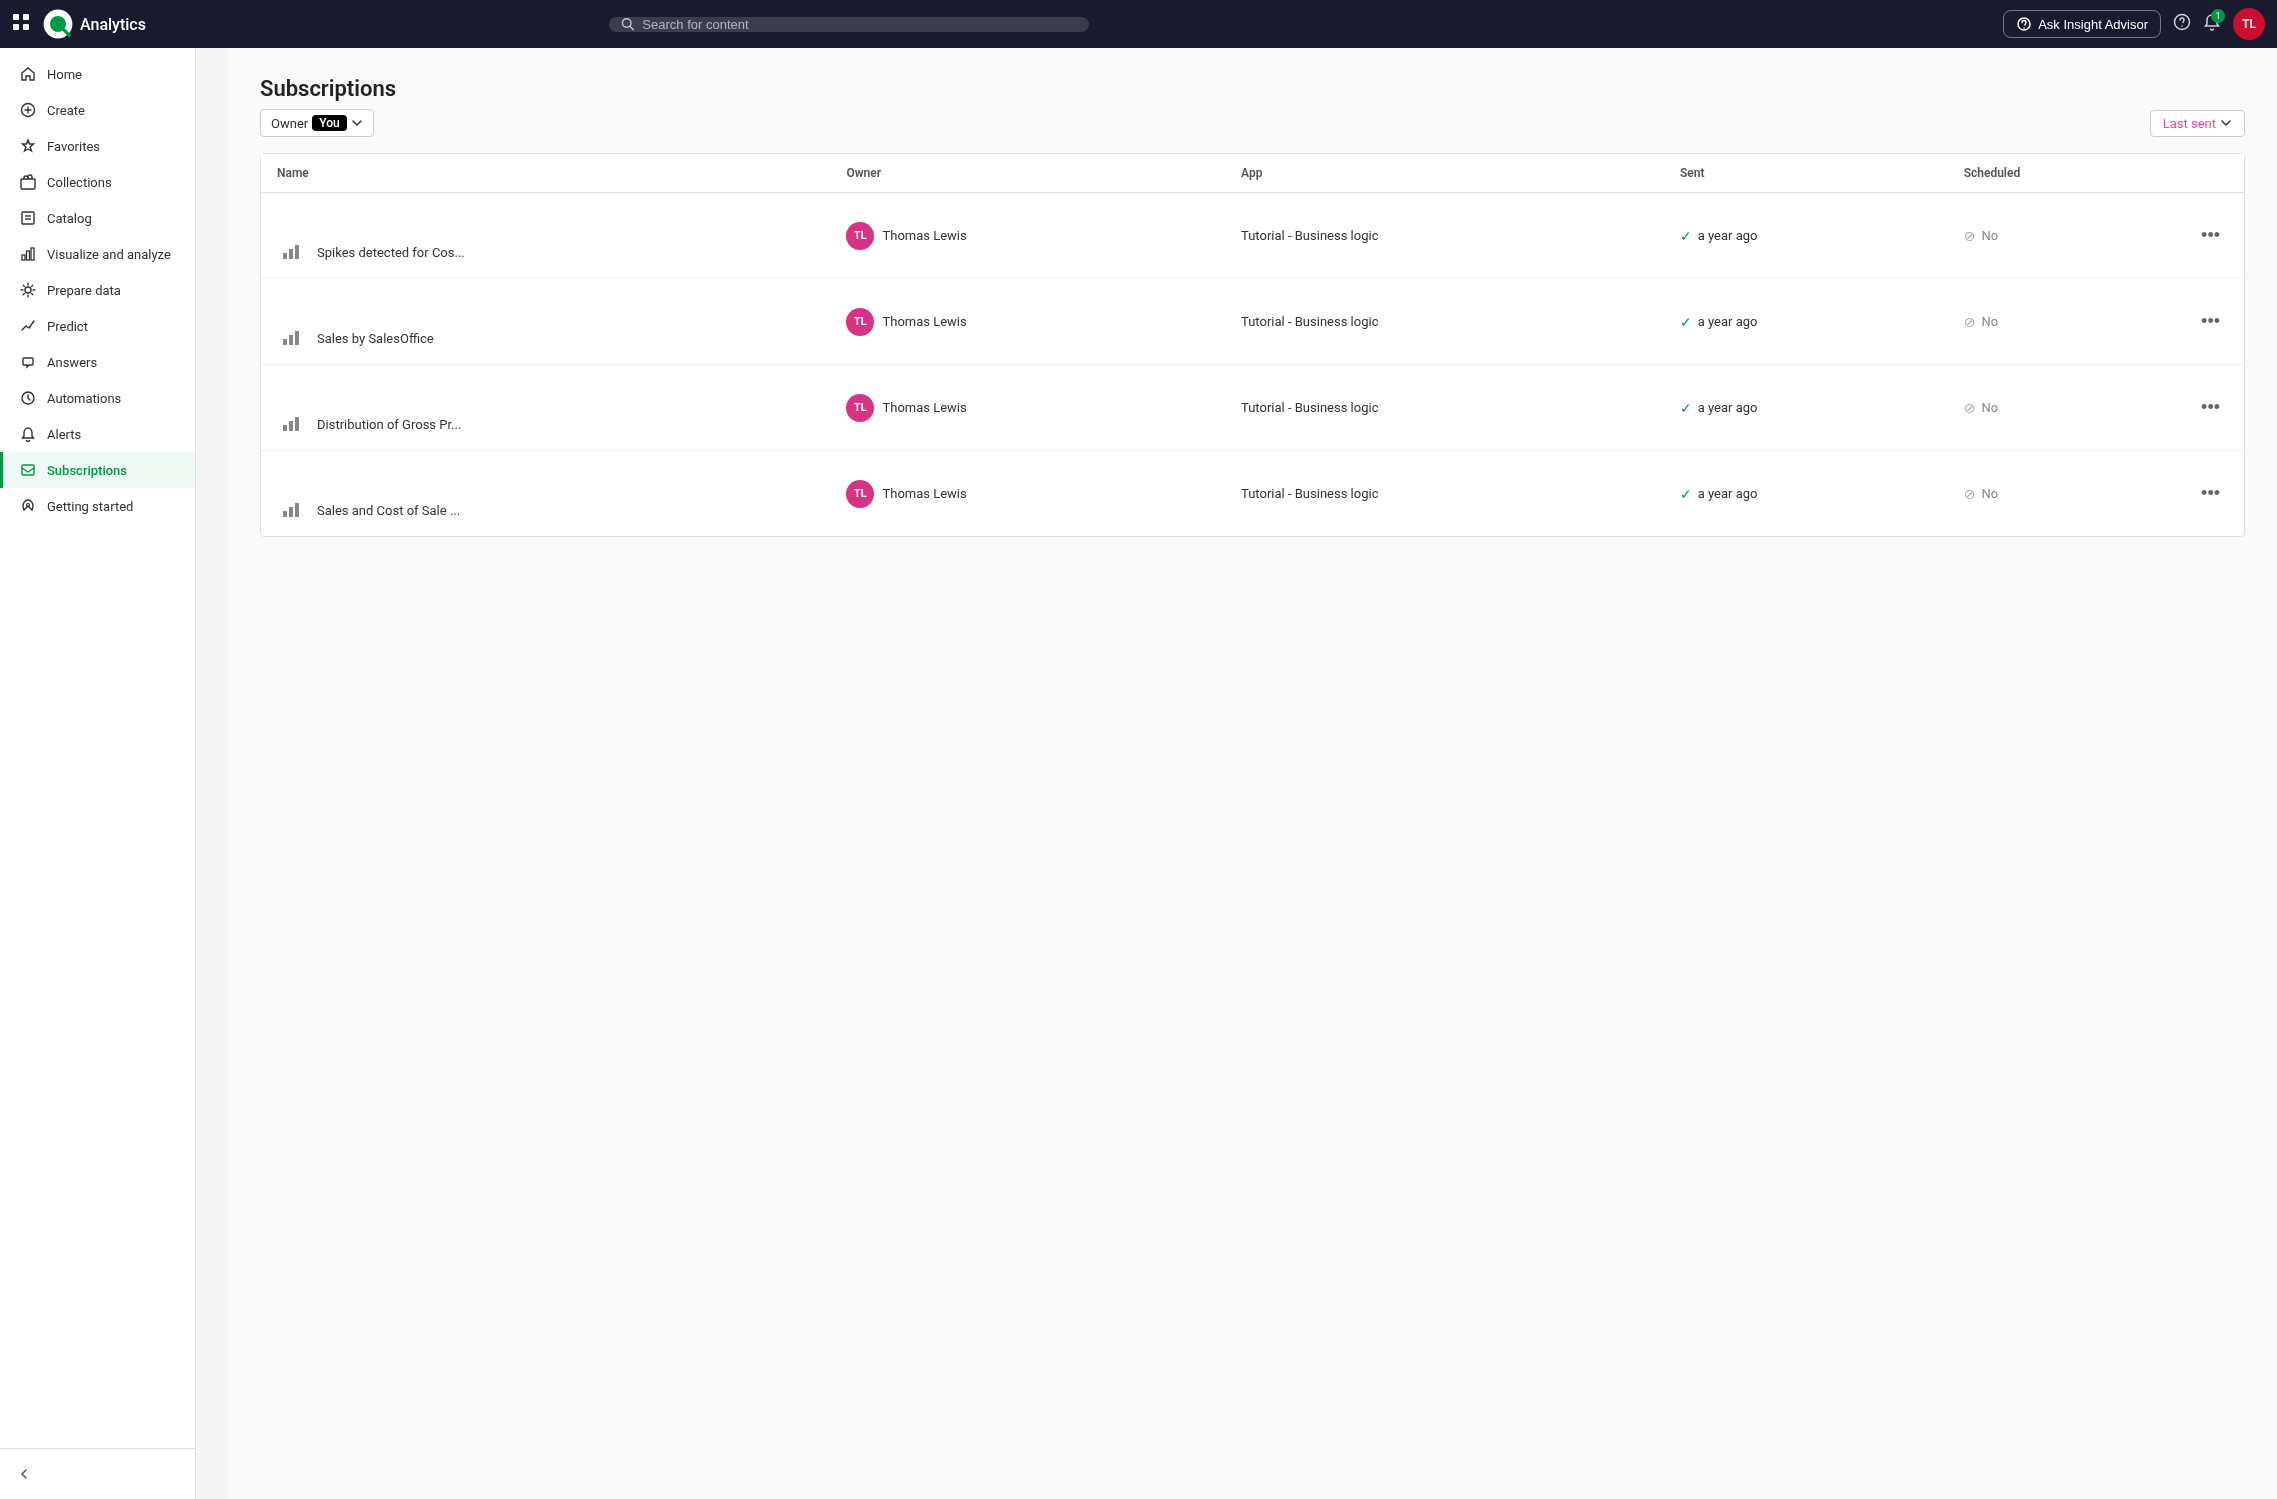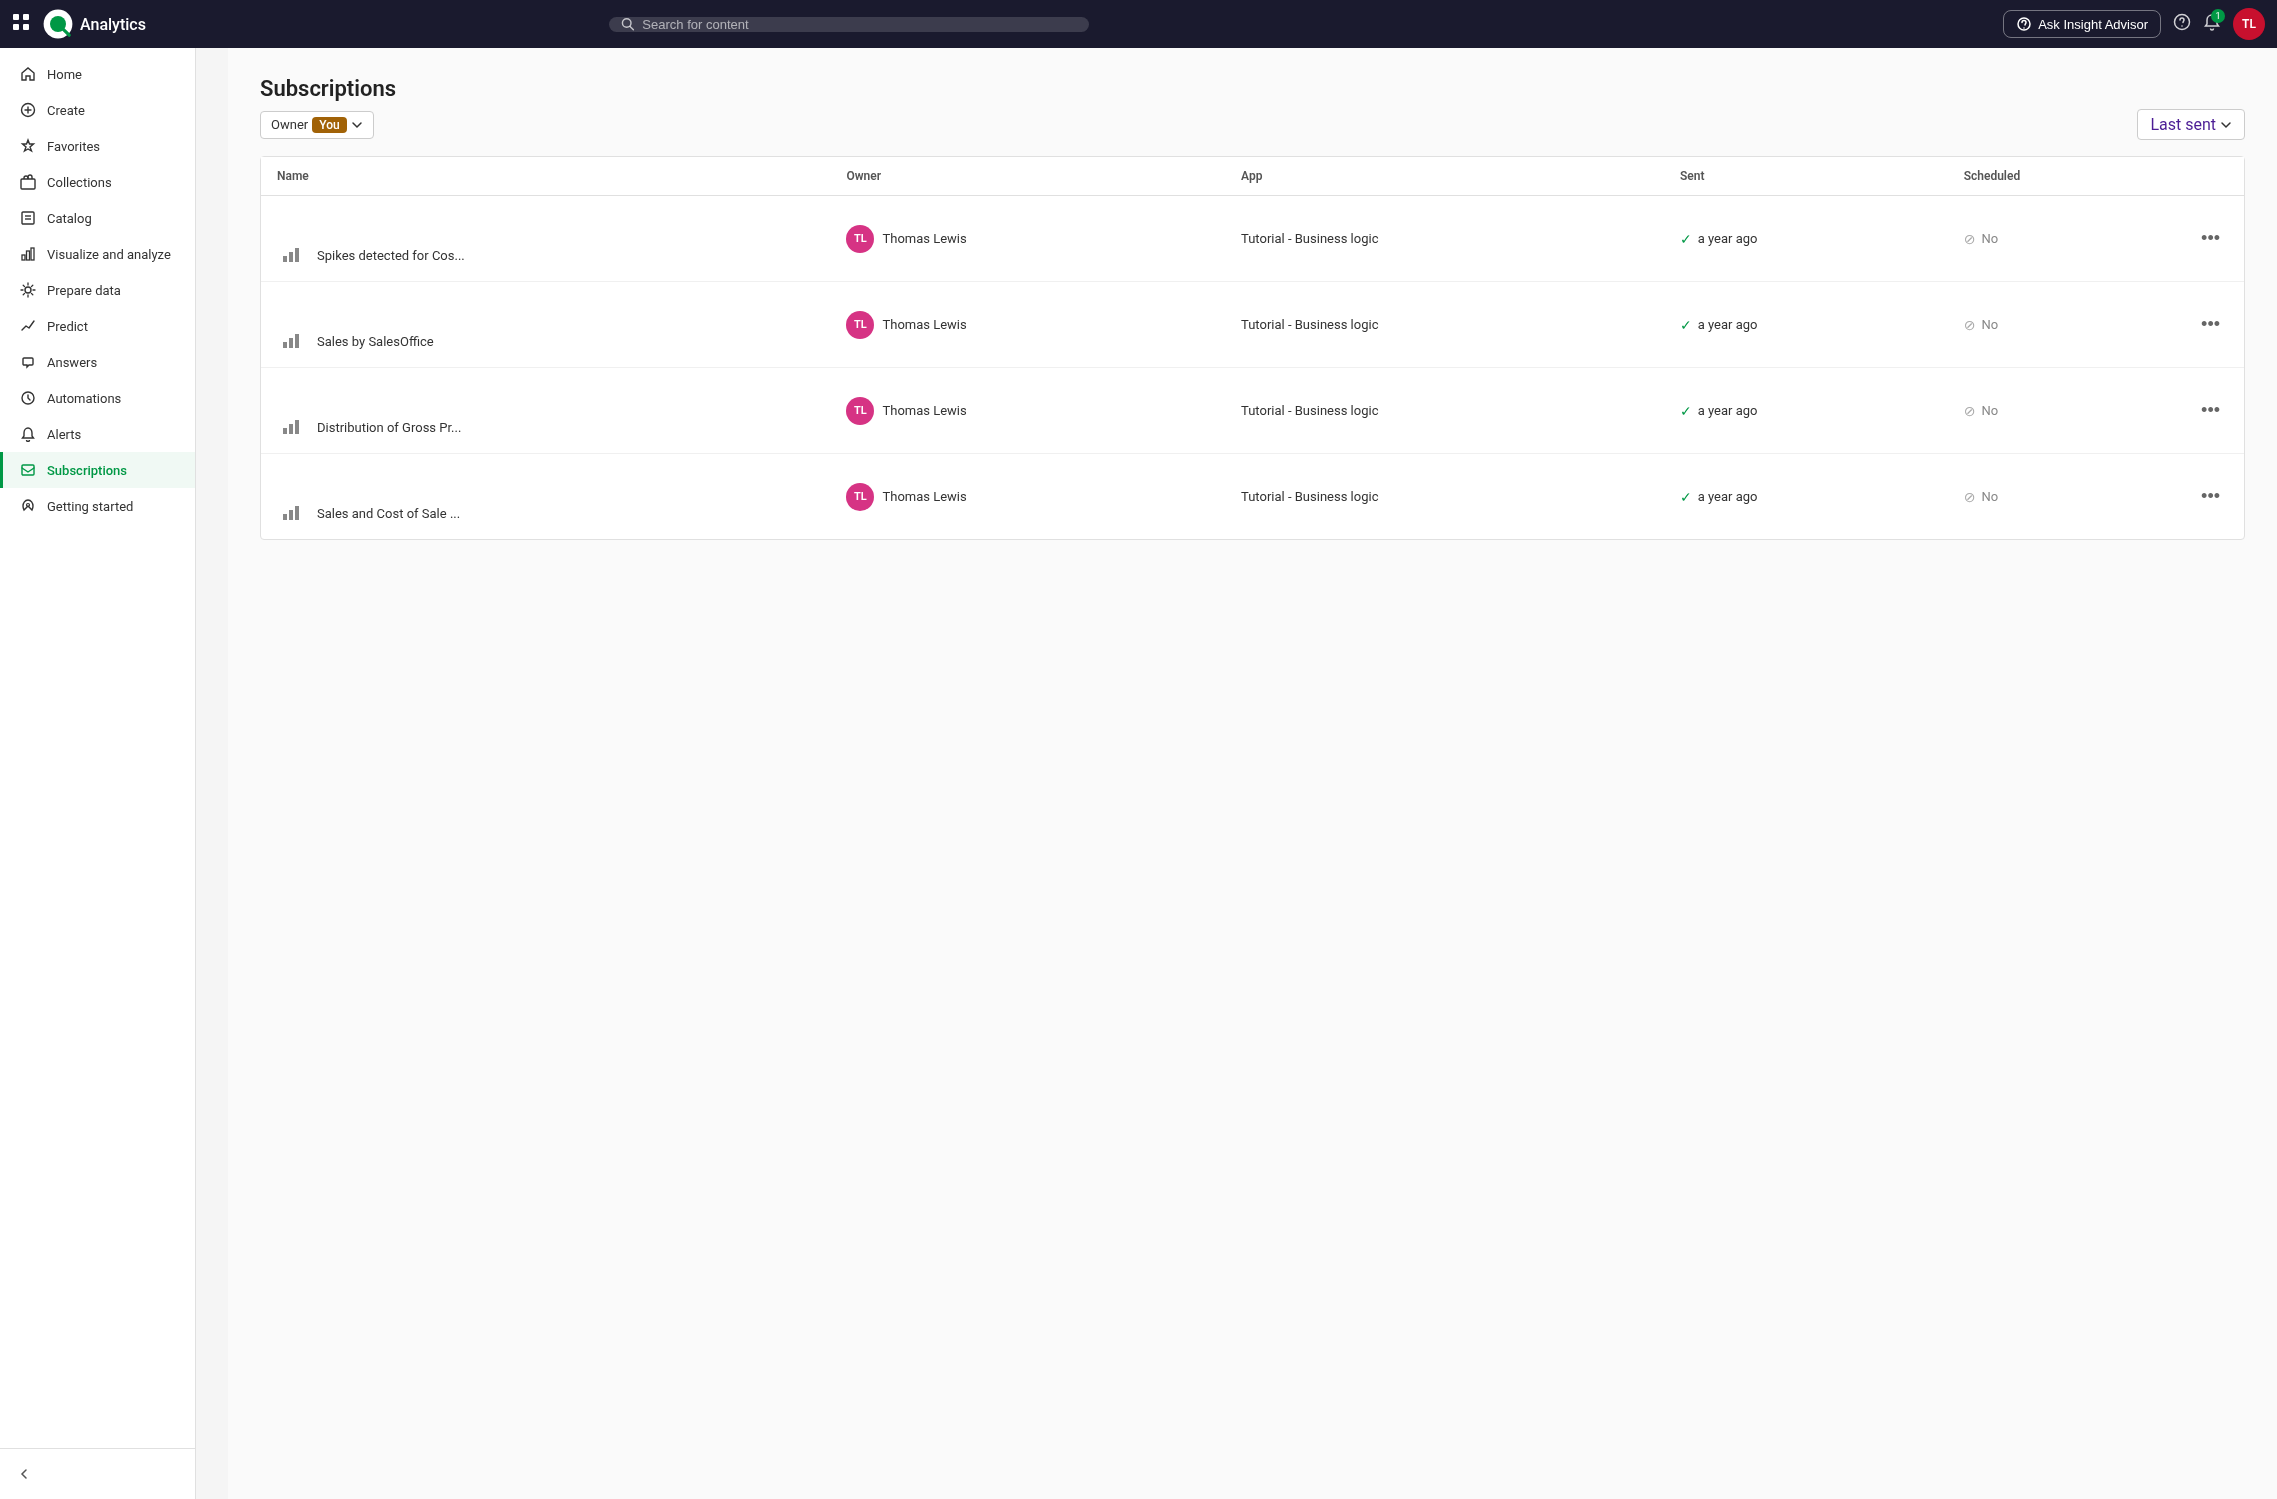--- a/index.html
+++ b/index.html
@@ -67,27 +67,27 @@
 
     
     .filters-bar { display: flex; align-items: center; justify-content: space-between; margin-bottom: 16px; }
     .filter-left { display: flex; align-items: center; gap: 8px; }
     .owner-filter {
       display: flex; align-items: center; gap: 4px;
       border: 1px solid #ccc; border-radius: 4px; padding: 5px 10px;
       font-size: 13px; color: #333; cursor: pointer; background: white;
     }
     .owner-badge {
-      background: #a16207; color: white; border-radius: 4px;
+      background: #000000; color: white; border-radius: 4px;
       padding: 1px 7px; font-size: 12px; font-weight: 500;
     }
     .sort-btn {
       display: flex; align-items: center; gap: 4px;
       border: 1px solid #ccc; border-radius: 4px; padding: 5px 12px;
-      font-size: 16px; color: #4c1d95; cursor: pointer; background: white;
+      font-size: 13px; color: #ec4899; cursor: pointer; background: white;
     }
 
     
     .active-filters { display: flex; align-items: center; gap: 8px; margin-bottom: 16px; }
     .filter-pill {
       display: flex; align-items: center; gap: 6px;
       background: white; border: 1px solid #ccc; border-radius: 16px;
       padding: 4px 12px; font-size: 12px; color: #333; cursor: pointer;
     }
     .filter-pill .remove { color: #666; font-size: 11px; }

